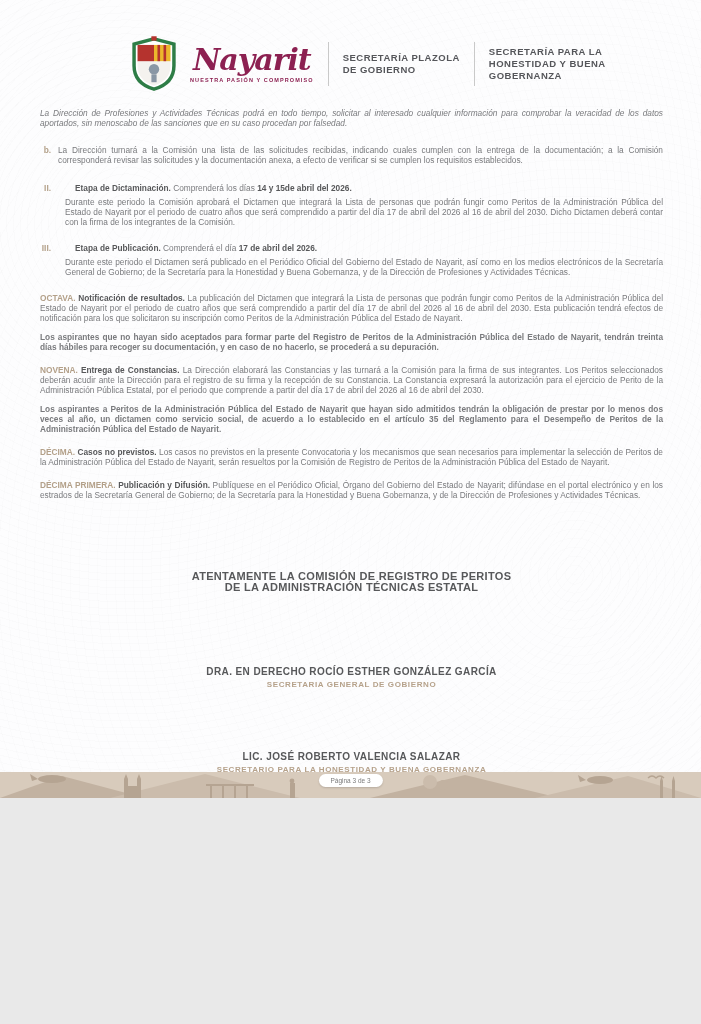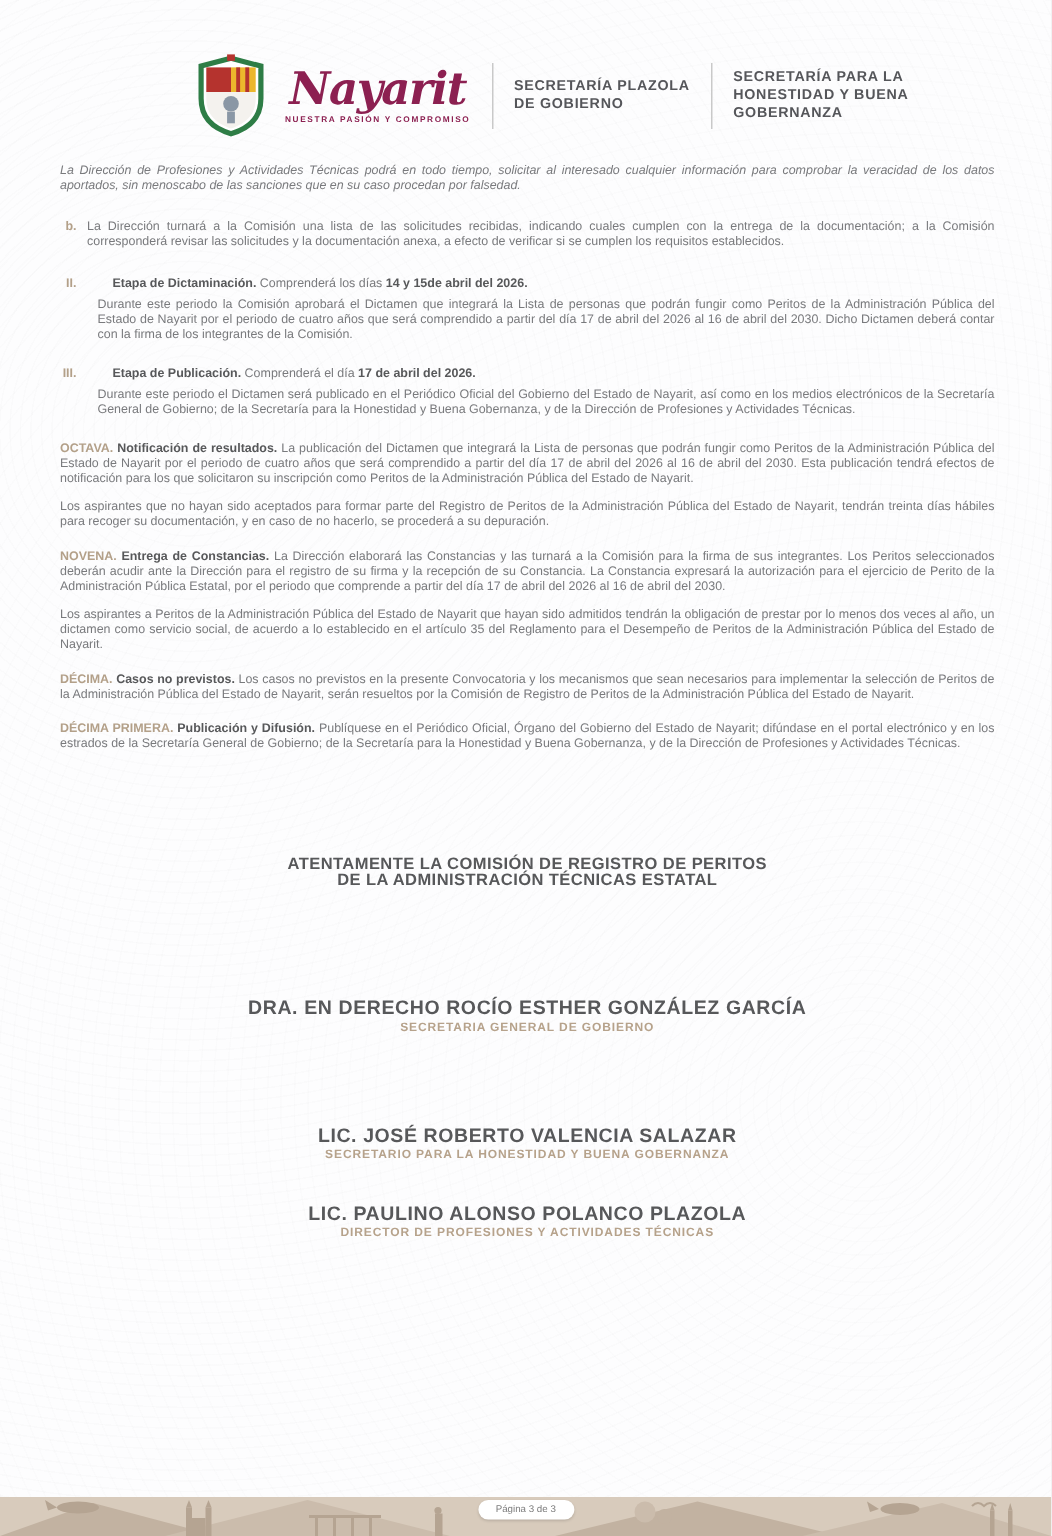--- a/index.html
+++ b/index.html
@@ -1,21 +1,21 @@
 <!DOCTYPE html>
 <html><head>
 <meta charset="utf-8">
 <style>
   html, body { margin: 0; padding: 0; background: #e9e9e9; }
   * { box-sizing: border-box; }
 
   .page {
     position: relative;
     width: 701px;
-    height: 1024px;
+    height: 798px;
     margin: 0 auto;
     background-color: #fdfdfe;
     background-image:
       repeating-radial-gradient(circle at 18% 28%, rgba(110,110,110,0.02) 0 1px, transparent 1px 7px),
       repeating-radial-gradient(circle at 82% 72%, rgba(110,110,110,0.016) 0 1px, transparent 1px 9px);
     overflow: hidden;
     font-family: "Liberation Sans", "DejaVu Sans", sans-serif;
     color: #797a7d;
   }
 
@@ -58,37 +58,37 @@
 
   .li { display: flex; margin: 0 0 18px 0; }
   .li .marker { flex: 0 0 18px; text-align: right; padding-right: 7px; }
   .li .content { flex: 1; }
 
   .li-head { display: flex; margin: 0 0 4px 0; gap: 17px; }
   .li-head .marker { flex: 0 0 18px; text-align: right; padding-right: 7px; }
   .li-para { margin: 0 0 16px 25px; }
 
   .section { margin: 0 0 13px 0; }
-  .section .extra { margin-top: 9px; }
+  .section .extra { margin-top: 9px; font-weight: bold; }
 
   
   .closing {
     margin-top: 71px;
     text-align: center;
     font-weight: bold;
     color: #57585a;
     font-size: 11px;
     line-height: 11px;
     letter-spacing: 0.3px;
   }
   .signature { text-align: center; }
   .sig-1 { margin-top: 74px; }
   .sig-2 { margin-top: 62px; }
   .sig-3 { margin-top: 29px; }
-  .sig-name { font-weight: bold; color: #57585a; font-size: 13px; letter-spacing: 0.4px; }
+  .sig-name { font-weight: bold; color: #57585a; font-size: 10px; letter-spacing: 0.4px; }
   .sig-title { color: #b6a28b; font-weight: bold; font-size: 8px; letter-spacing: 0.6px; margin-top: 3px; }
 
   
   .footer-band {
     position: absolute;
     left: 0; bottom: 0;
     width: 701px; height: 26px;
   }
   .footer-band svg { display: block; }
   .page-badge {

